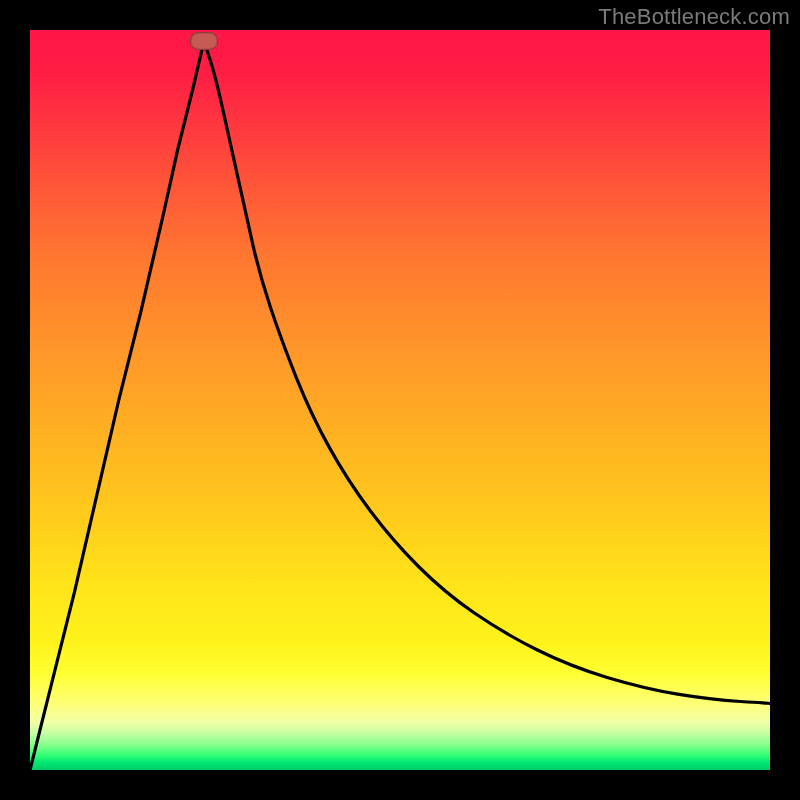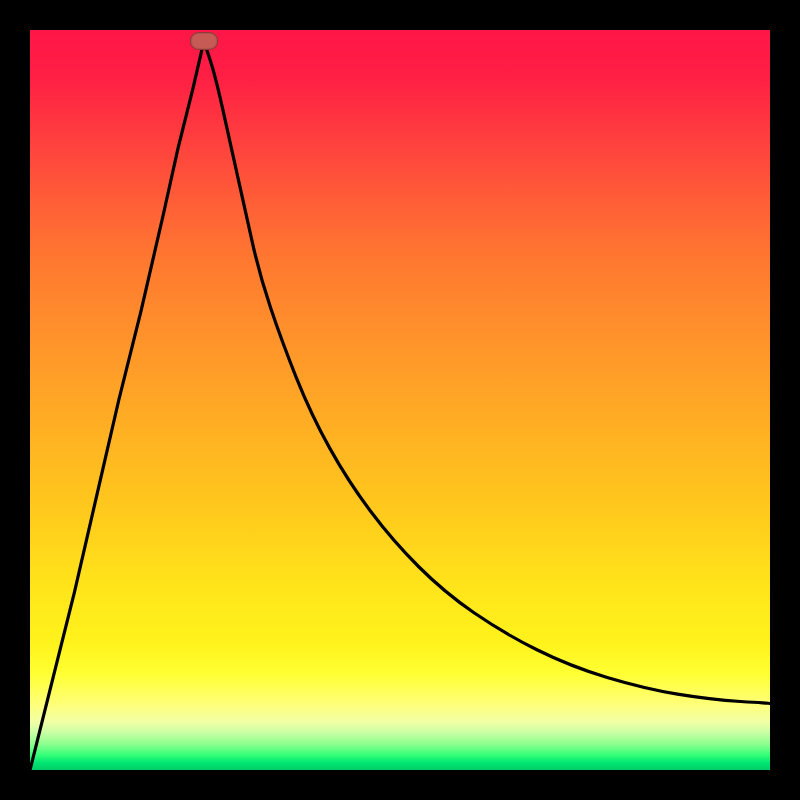--- a/index.html
+++ b/index.html
@@ -93,14 +93,15 @@
   <div class="plot-area">
     <div class="gradient"></div>
 
     <svg class="curve-svg" viewBox="0 0 740 740" preserveAspectRatio="none">
       <path id="curve-path" class="curve-path" d="M 0.0 740.0 L 22.2 651.2 L 44.4 562.4 L 66.6 466.2 L 88.8 370.0 L 111.0 281.2 L 133.2 185.0 L 148.0 118.4 L 162.8 59.2 L 173.9 11.1 Q 173.9 11.1 179.4 27.8 Q 185.0 44.4 192.4 77.7 Q 199.8 111.0 207.2 144.3 Q 214.6 177.6 222.0 210.9 Q 229.4 244.2 240.5 277.5 Q 251.6 310.8 266.4 347.8 Q 281.2 384.8 299.7 418.1 Q 318.2 451.4 340.4 481.0 Q 362.6 510.6 388.5 536.5 Q 414.4 562.4 444.0 582.8 Q 473.6 603.1 506.9 619.8 Q 540.2 636.4 577.2 647.5 Q 614.2 658.6 647.5 664.2 Q 680.8 669.7 710.4 671.5 T 740.0 673.4"></path>
     </svg>
 
     <div id="marker" class="marker" style="left: 173.9px; top: 11.1px;"></div>
   </div>
 
+  <div class="attribution">TheBottleneck.com</div>
 
 </div>
 
 </body></html>

